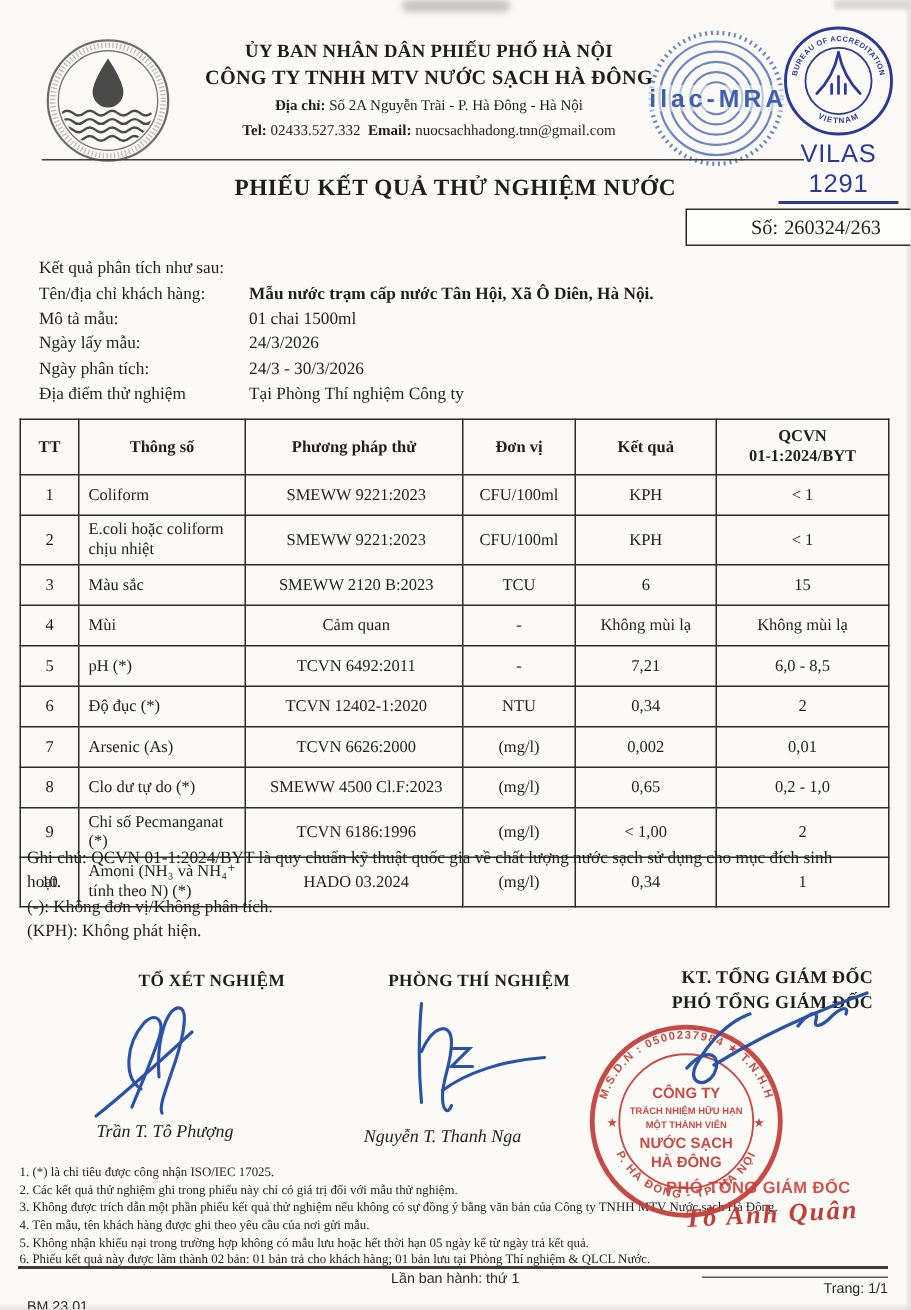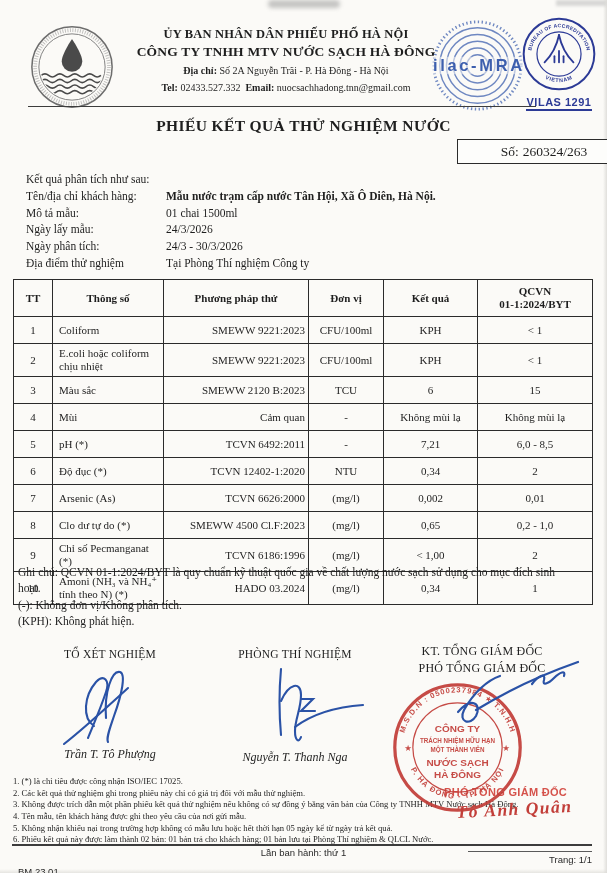--- a/index.html
+++ b/index.html
@@ -18,21 +18,21 @@
   .logo{position:absolute;left:30px;top:25px;width:84px;height:84px;}
   .org-block{position:absolute;left:118px;top:27px;width:336px;text-align:center;line-height:1.25;}
   .org-line1{font-size:12.5px;font-weight:bold;letter-spacing:.2px;}
   .org-line2{font-size:13.5px;font-weight:bold;letter-spacing:.2px;margin-top:1px;}
   .org-addr{font-size:10px;margin-top:4px;}
   .org-tel{font-size:10px;margin-top:5px;}
   .blabel{font-weight:bold;}
   .ilac-stamp{position:absolute;left:429px;top:17px;width:97px;height:97px;}
   .vilas-wrap{position:absolute;left:519px;top:16px;width:80px;text-align:center;}
   .vilas-logo{width:76px;height:76px;display:block;margin:0 auto;}
-  .vilas-code{font-family:"Liberation Sans","DejaVu Sans",sans-serif;font-size:11px;font-weight:bold;color:#2c3a96;border-bottom:2px solid #2c3a96;display:inline-block;padding:0 1px 1px 1px;margin-top:1px;letter-spacing:.5px;}
+  .vilas-code{font-family:"Liberation Sans","DejaVu Sans",sans-serif;font-size:17px;font-weight:normal;color:#2c3a96;border-bottom:2px solid #2c3a96;display:inline-block;padding:0 1px 1px 1px;margin-top:1px;letter-spacing:.5px;}
   .header-rule{position:absolute;left:28px;top:106px;width:508px;border-top:1.6px solid #3c3c3c;}
 
   
   .doc-title{position:absolute;left:0;top:117px;width:607px;text-align:center;font-size:15.5px;font-weight:bold;letter-spacing:.4px;margin:0;}
   .doc-no{position:absolute;left:457px;top:139px;width:132px;height:23px;border:1.6px solid #2b2b2b;display:flex;align-items:center;justify-content:center;font-size:13.5px;font-weight:normal;gap:4px;background:#fdfdfb;padding-left:20px;}
 
   
   .info{position:absolute;left:26px;top:171px;width:562px;font-size:11.5px;}
   .info-row{display:flex;line-height:16.8px;}
   .info-label{width:140px;flex:none;}
@@ -40,30 +40,30 @@
   .info-value.bold{font-weight:bold;}
   .info-closing{line-height:16.8px;}
 
   
   table.results{position:absolute;left:13px;top:279px;width:579px;border-collapse:collapse;font-size:11px;table-layout:fixed;}
   .results th,.results td{border:1px solid #2b2b2b;padding:3px 3px;vertical-align:middle;line-height:13px;}
   .results th{font-weight:bold;text-align:center;padding:5px 2px;}
   .results{border:1.6px solid #2b2b2b;}
   .c-tt{text-align:center;}
   .c-param{text-align:left;padding-left:6px !important;}
-  .c-method{text-align:right;padding-left:6px !important;}
+  .c-method{text-align:center;padding-left:6px !important;}
   .c-unit,.c-result,.c-limit{text-align:center;}
   .results td{height:20px;}
 
   
   .remarks{position:absolute;left:18px;top:564px;width:562px;font-size:11.5px;line-height:1.42;}
 
   
   .date-line{position:absolute;left:330px;top:625px;width:250px;text-align:center;font-style:italic;font-weight:bold;font-size:12px;}
-  .sig-title{position:absolute;font-weight:normal;font-size:11.5px;text-align:center;letter-spacing:.2px;}
+  .sig-title{position:absolute;font-weight:bold;font-size:11.5px;text-align:right;letter-spacing:.2px;}
   .sig-title.left{left:30px;top:648px;width:160px;}
   .sig-title.mid{left:210px;top:648px;width:170px;}
   .sig-title.right{left:382px;top:643px;width:200px;font-size:12px;line-height:1.45;}
   .sig-name{position:absolute;font-style:italic;font-size:12px;text-align:center;}
   .sig-name.left{left:25px;top:747px;width:170px;}
   .sig-name.mid{left:210px;top:750px;width:170px;}
   .sig-svg{position:absolute;}
   .sig-svg.left{left:52px;top:660px;width:112px;height:86px;}
   .sig-svg.mid{left:243px;top:657px;width:128px;height:96px;}
   .sig-svg.right{left:442px;top:650px;width:148px;height:86px;z-index:5;}

